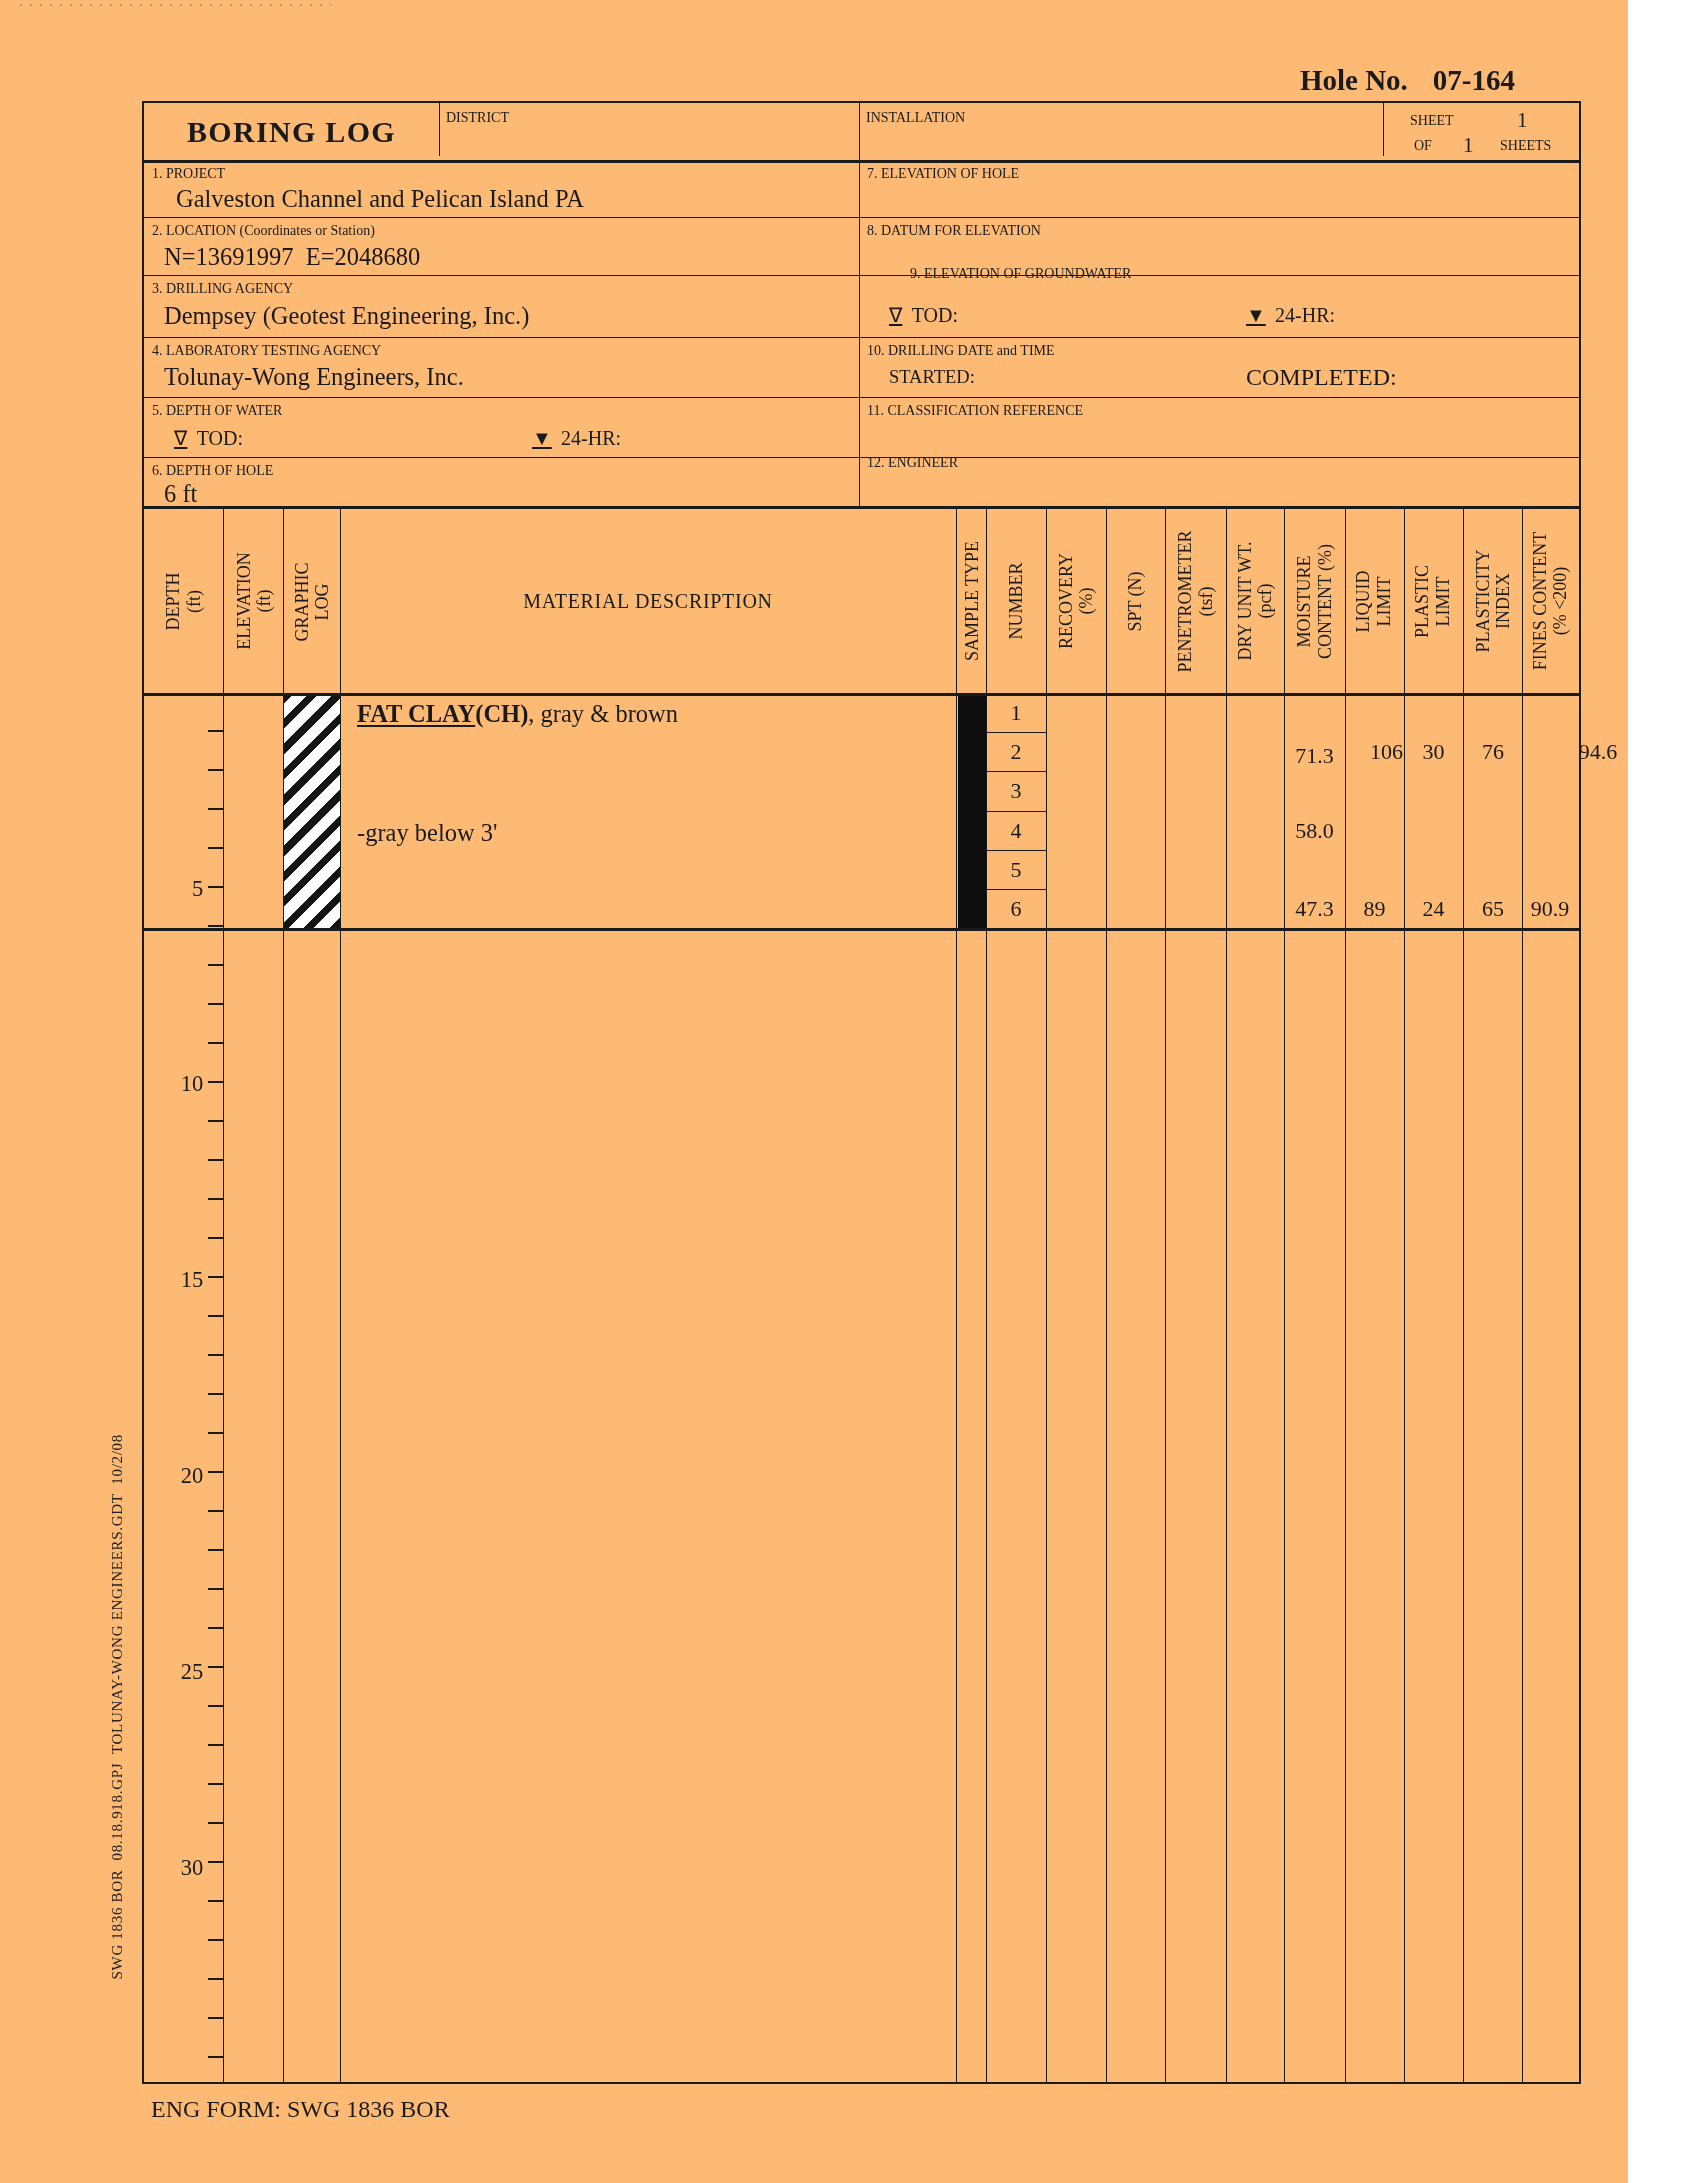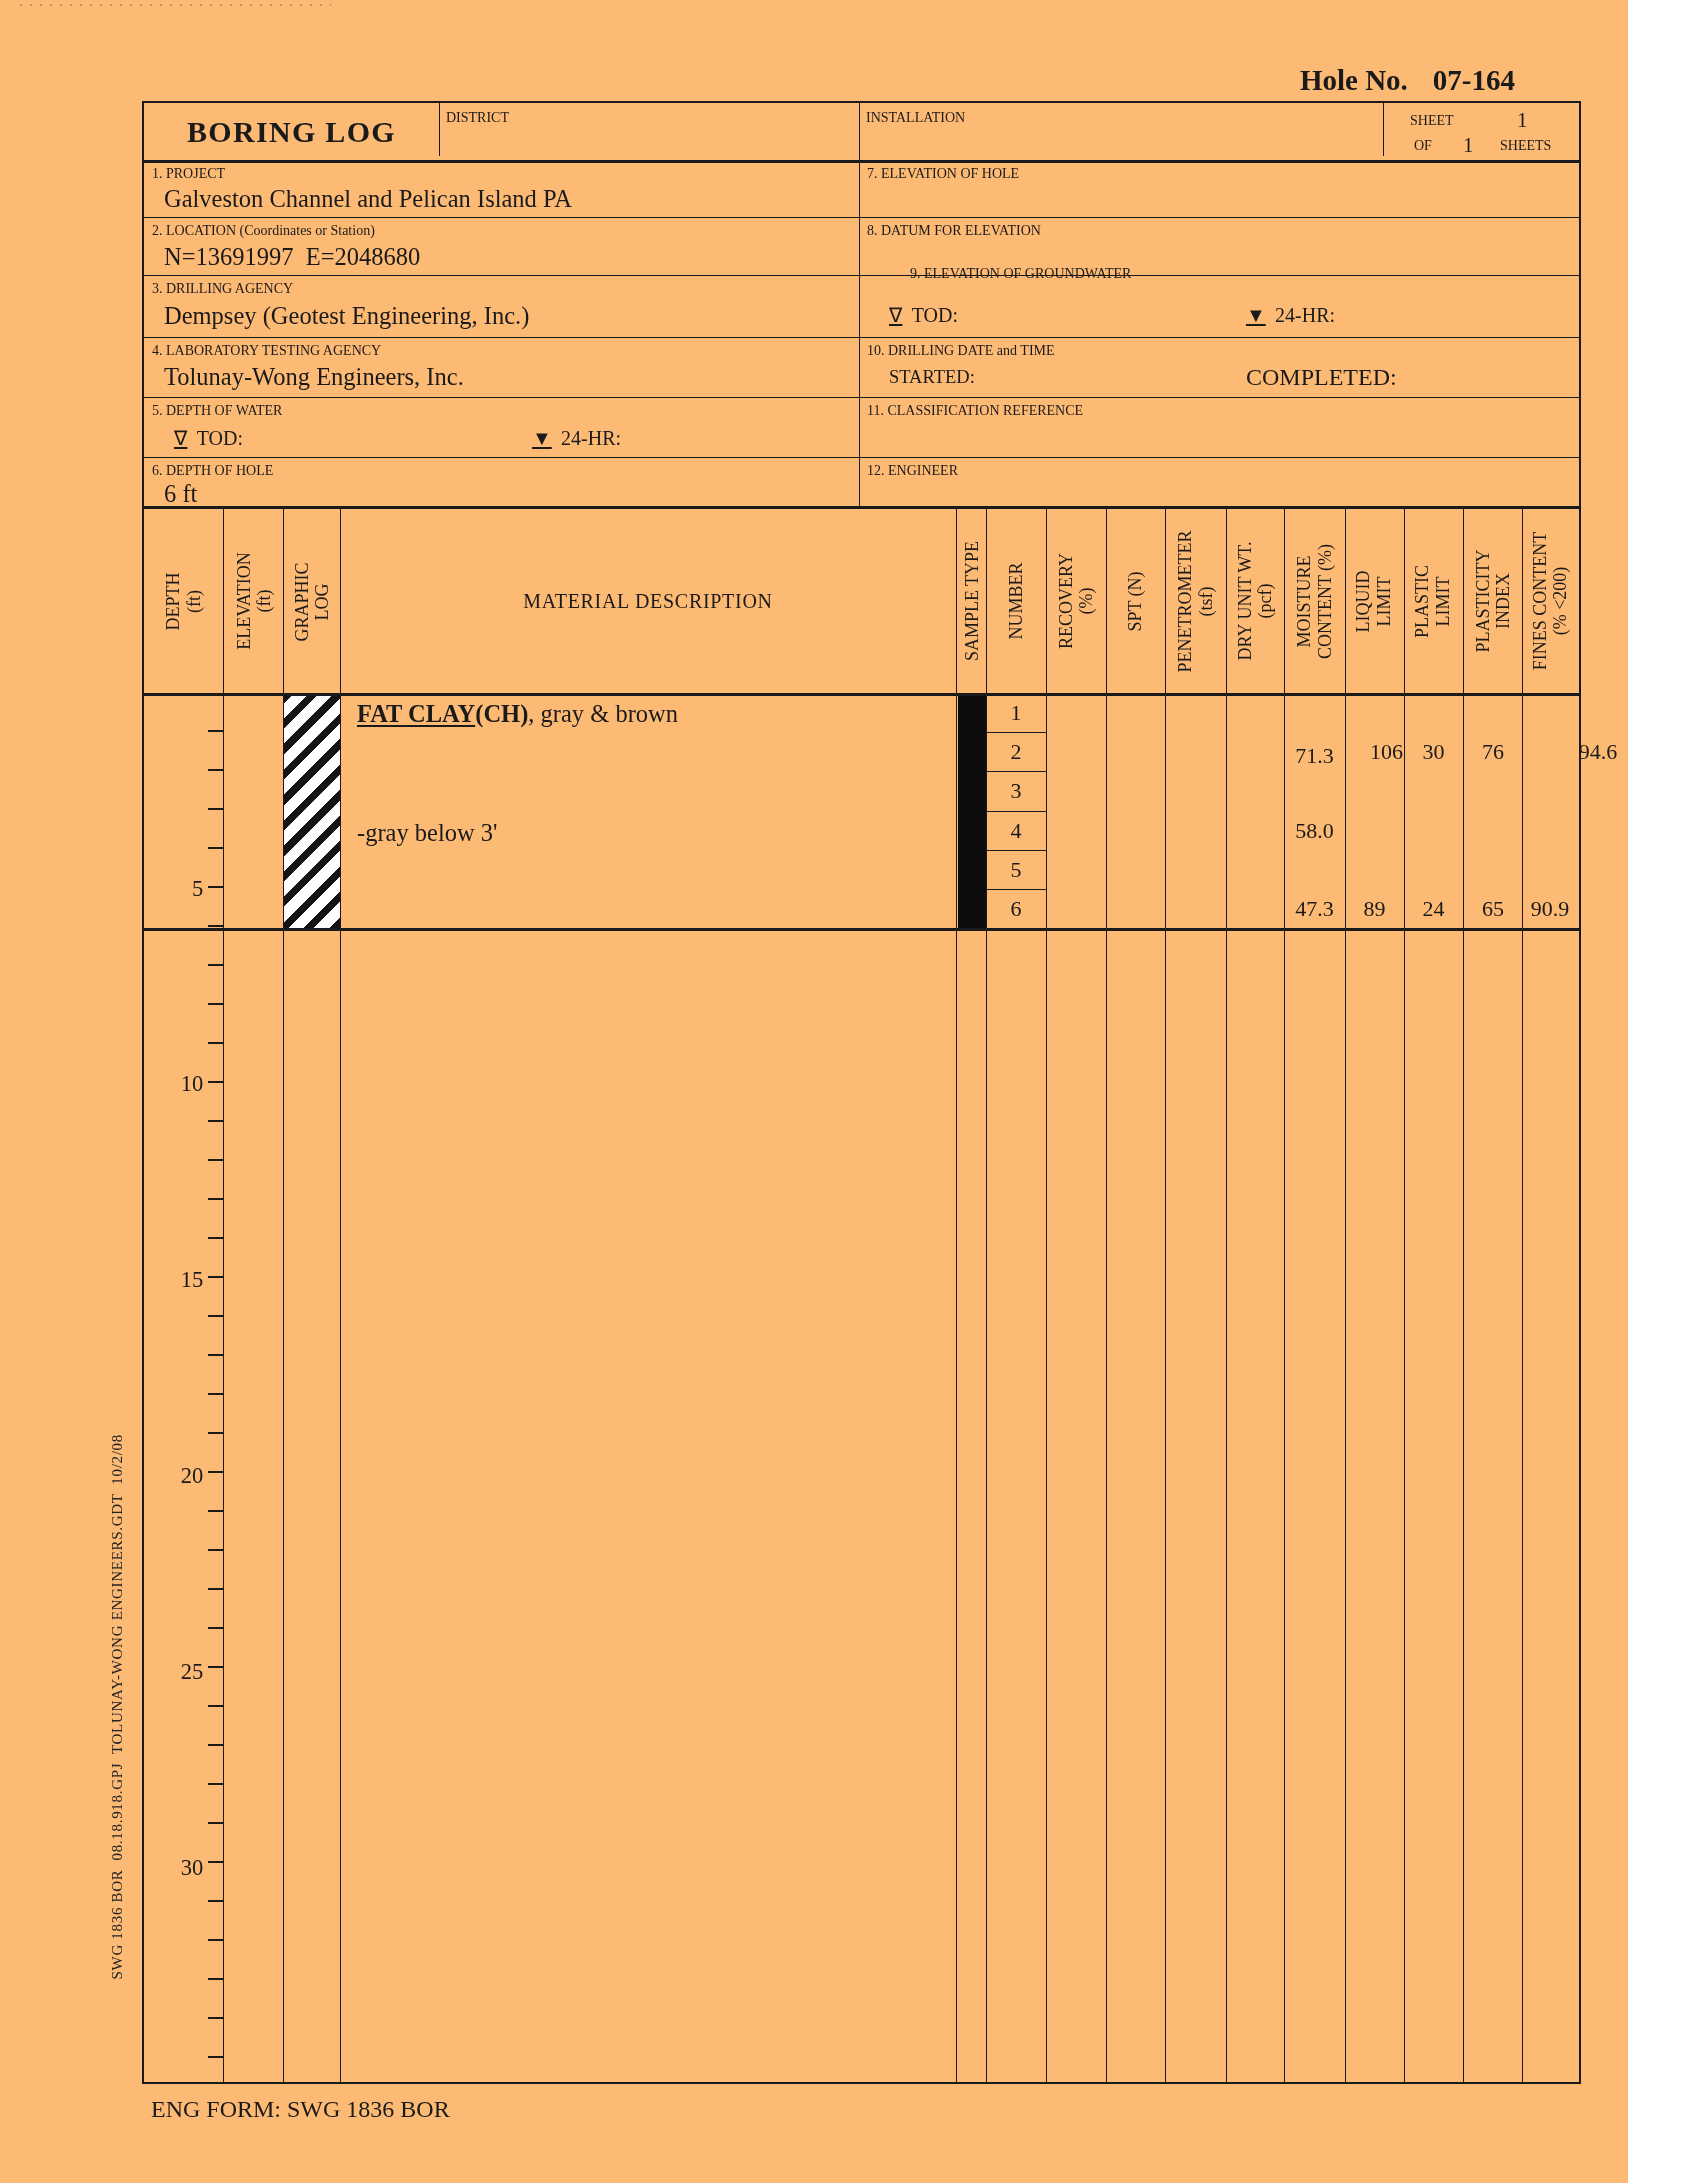--- a/index.html
+++ b/index.html
@@ -67,21 +67,21 @@
     <div class="abs" style="left:0;width:295px;top:12px;text-align:center;font-size:30px;font-weight:bold;letter-spacing:1.3px;">BORING LOG</div>
     <div class="flabel" style="left:302px;top:5.3px;">DISTRICT</div>
     <div class="flabel" style="left:722px;top:5.3px;">INSTALLATION</div>
     <div class="flabel" style="left:1266px;top:8px;">SHEET</div>
     <div class="flabel" style="left:1373px;top:6.6px;font-size:21px;">1</div>
     <div class="flabel" style="left:1270px;top:33px;">OF</div>
     <div class="flabel" style="left:1319px;top:32px;font-size:21px;">1</div>
     <div class="flabel" style="left:1356px;top:33px;">SHEETS</div>
 
     <div class="flabel" style="left:8px;top:61px;">1. PROJECT</div>
-    <div class="fvalue" style="left:20px;top:83px;">Galveston Channel and Pelican Island PA</div>
+    <div class="fvalue" style="left:32px;top:83px;">Galveston Channel and Pelican Island PA</div>
 
     <div class="flabel" style="left:8px;top:118px;">2. LOCATION (Coordinates or Station)</div>
     <div class="fvalue" style="left:20px;top:141px;">N=13691997  E=2048680</div>
 
     <div class="flabel" style="left:8px;top:176px;">3. DRILLING AGENCY</div>
     <div class="fvalue" style="left:20px;top:200px;">Dempsey (Geotest Engineering, Inc.)</div>
 
     <div class="flabel" style="left:8px;top:238px;">4. LABORATORY TESTING AGENCY</div>
     <div class="fvalue" style="left:20px;top:261px;">Tolunay-Wong Engineers, Inc.</div>
 
@@ -97,21 +97,21 @@
 
     <div class="flabel" style="left:723px;top:161px;margin-left:43px;">9. ELEVATION OF GROUNDWATER</div>
     <div class="symline" style="left:745px;top:201px;"><span class="wsym">∇</span><span>TOD:</span></div>
     <div class="symline" style="left:1102px;top:201px;"><span class="wsym">▼</span><span>24-HR:</span></div>
 
     <div class="flabel" style="left:723px;top:238px;">10. DRILLING DATE and TIME</div>
     <div class="symline" style="left:745px;top:263px;font-size:18.5px;">STARTED:</div>
     <div class="symline" style="left:1102px;top:263px;font-size:24px;">COMPLETED:</div>
 
     <div class="flabel" style="left:723px;top:298px;">11. CLASSIFICATION REFERENCE</div>
-    <div class="flabel" style="left:723px;top:358px;">12. ENGINEER</div>
+    <div class="flabel" style="left:723px;top:350px;">12. ENGINEER</div>
   </div>
 
   <div id="log">
 
     <div class="vl" style="left:79px;"></div>
     <div class="vl" style="left:139px;"></div>
     <div class="vl" style="left:196px;"></div>
     <div class="vl" style="left:812px;"></div>
     <div class="vl" style="left:842px;"></div>
     <div class="vl" style="left:902px;"></div>

